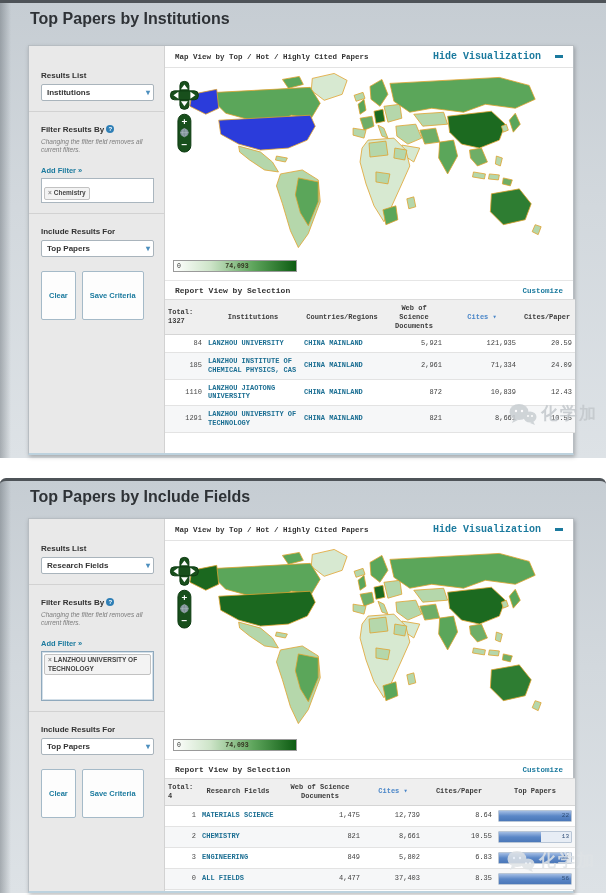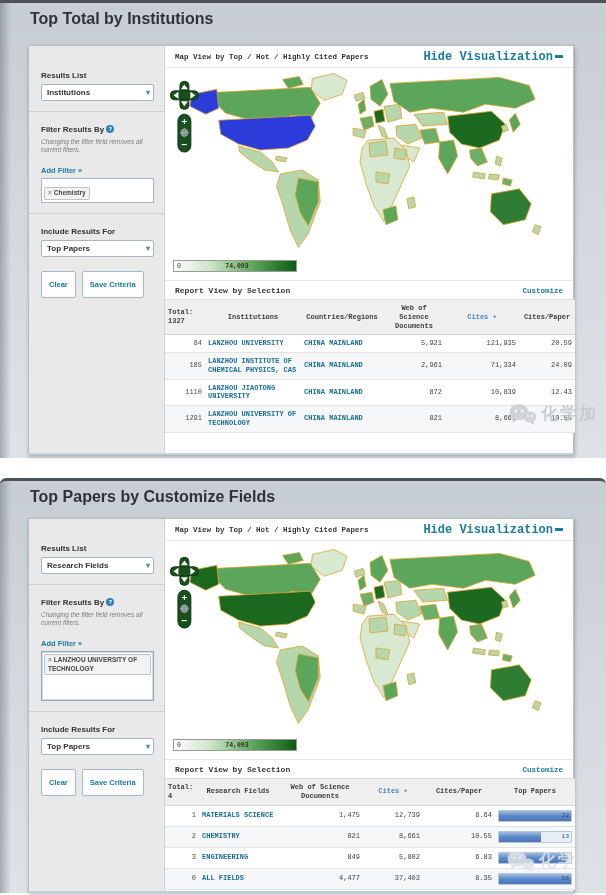--- a/index.html
+++ b/index.html
@@ -26,27 +26,27 @@
     border-radius:50%;font-size:6px;text-align:center;font-weight:bold;vertical-align:1px;cursor:pointer;}
   .sb-note{font-size:6.5px;font-style:italic;color:#7d7d7d;margin:3px 0 4px;line-height:1.3;}
   .add-filter{font-size:7.5px;font-weight:bold;color:#1b7a9e;display:inline-block;margin-bottom:3px;cursor:pointer;text-align:center;}
   .chipbox{background:#fff;border:1px solid #aab6bf;padding:2px;min-height:13px;}
   .chipbox.tall{min-height:44px;border:1px solid #8fa9bd;box-shadow:inset 0 0 0 1px #d3dfe8;}
   .chip{display:inline-block;background:#f3f3f3;border:1px solid #c2c2c2;border-radius:2px;
     font-size:6.5px;font-weight:bold;color:#444;padding:1px 3px;line-height:1.35;cursor:pointer;}
   .chip .x{color:#8a8a8a;margin-right:2px;}
   .btn-row{margin-top:14px;display:flex;gap:6px;}
   .btn{background:#fdfdfd;border:1px solid #a5bac8;border-radius:2px;color:#1b7a9e;
-    font-weight:bold;font-size:7.5px;font-family:inherit;padding:8px 7px;cursor:pointer;}
+    font-weight:bold;font-size:7.5px;font-family:inherit;padding:19px 7px;cursor:pointer;}
   
   .main{flex:1;min-width:0;display:flex;flex-direction:column;font-family:Liberation Mono, monospace;}
   .map-header{height:21px;flex:none;display:flex;align-items:center;justify-content:space-between;
     padding:0 10px;border-bottom:1px solid #e3e3e3;}
   .map-title{font-size:7.5px;font-weight:bold;color:#333;}
-  .hide-link{font-size:12px;font-weight:bold;color:#1b7a9e;display:flex;align-items:center;gap:2px;cursor:pointer;}
+  .hide-link{font-size:10px;font-weight:bold;color:#1b7a9e;display:flex;align-items:center;gap:14px;cursor:pointer;}
   .minus-ic{width:8px;height:3px;background:#1b7a9e;display:inline-block;}
   .map-zone{flex:none;position:relative;background:#fff;}
   .map-zone1{height:190px;} .map-zone2{height:196px;}
   svg.world{width:100%;height:100%;display:block;}
   .scale-row{flex:none;height:20px;padding:2px 0 0 8px;background:#fff;}
   .scale-bar{position:relative;width:124px;height:12px;border:1px solid #9a9a9a;box-sizing:border-box;
     background:linear-gradient(90deg,#ffffff 0%,#cde4c8 30%,#5ea55c 65%,#0d5c12 100%);}
   .scale-min{position:absolute;left:3px;top:2px;font-size:6.5px;color:#333;}
   .scale-max{position:absolute;left:42%;top:2px;font-size:6.5px;font-weight:bold;color:#33331f;}
   .report-bar{flex:none;display:flex;justify-content:space-between;align-items:center;
@@ -133,21 +133,21 @@
       <text x="19.5" y="57" font-size="10" font-weight="bold" fill="#ffffff" text-anchor="middle" font-family="Liberation Sans, sans-serif">+</text>
       <circle cx="19.5" cy="64.5" r="4.2" fill="#7f9097"></circle>
       <ellipse cx="19.5" cy="64.5" rx="1.8" ry="4.2" fill="none" stroke="#aebcc2" stroke-width="0.6"></ellipse>
       <line x1="15.3" y1="64.5" x2="23.7" y2="64.5" stroke="#aebcc2" stroke-width="0.6"></line>
       <text x="19.5" y="80" font-size="10" font-weight="bold" fill="#ffffff" text-anchor="middle" font-family="Liberation Sans, sans-serif">−</text>
     </g>
   </symbol>
 </svg>
 
 <div class="shot shot1">
-  <h1 class="page-title">Top Total by Institutions</h1>
+  <h1 class="page-title">Top Papers by Institutions</h1>
   <div class="card card1">
     <div class="sidebar">
       <p class="sb-label">Results List</p>
       <div class="select">
         <span>Institutions</span>
         <span class="chev">▾</span>
       </div>
       <hr class="sb-divider">
       <p class="sb-label">
         <span>Filter Results By</span>
@@ -259,21 +259,21 @@
       <circle cx="7" cy="8" r="1.2" fill="#fff"></circle>
         <circle cx="13" cy="8" r="1.2" fill="#fff"></circle>
       <circle cx="19" cy="13" r="1" fill="#fff"></circle>
         <circle cx="23" cy="13" r="1" fill="#fff"></circle>
     </svg>
     <span class="wm-text">化学加</span>
   </div>
 </div>
 
 <div class="shot shot2">
-  <h1 class="page-title">Top Papers by Customize Fields</h1>
+  <h1 class="page-title">Top Papers by Include Fields</h1>
   <div class="card card2">
     <div class="sidebar">
       <p class="sb-label">Results List</p>
       <div class="select">
         <span>Research Fields</span>
         <span class="chev">▾</span>
       </div>
       <hr class="sb-divider">
       <p class="sb-label">
         <span>Filter Results By</span>

